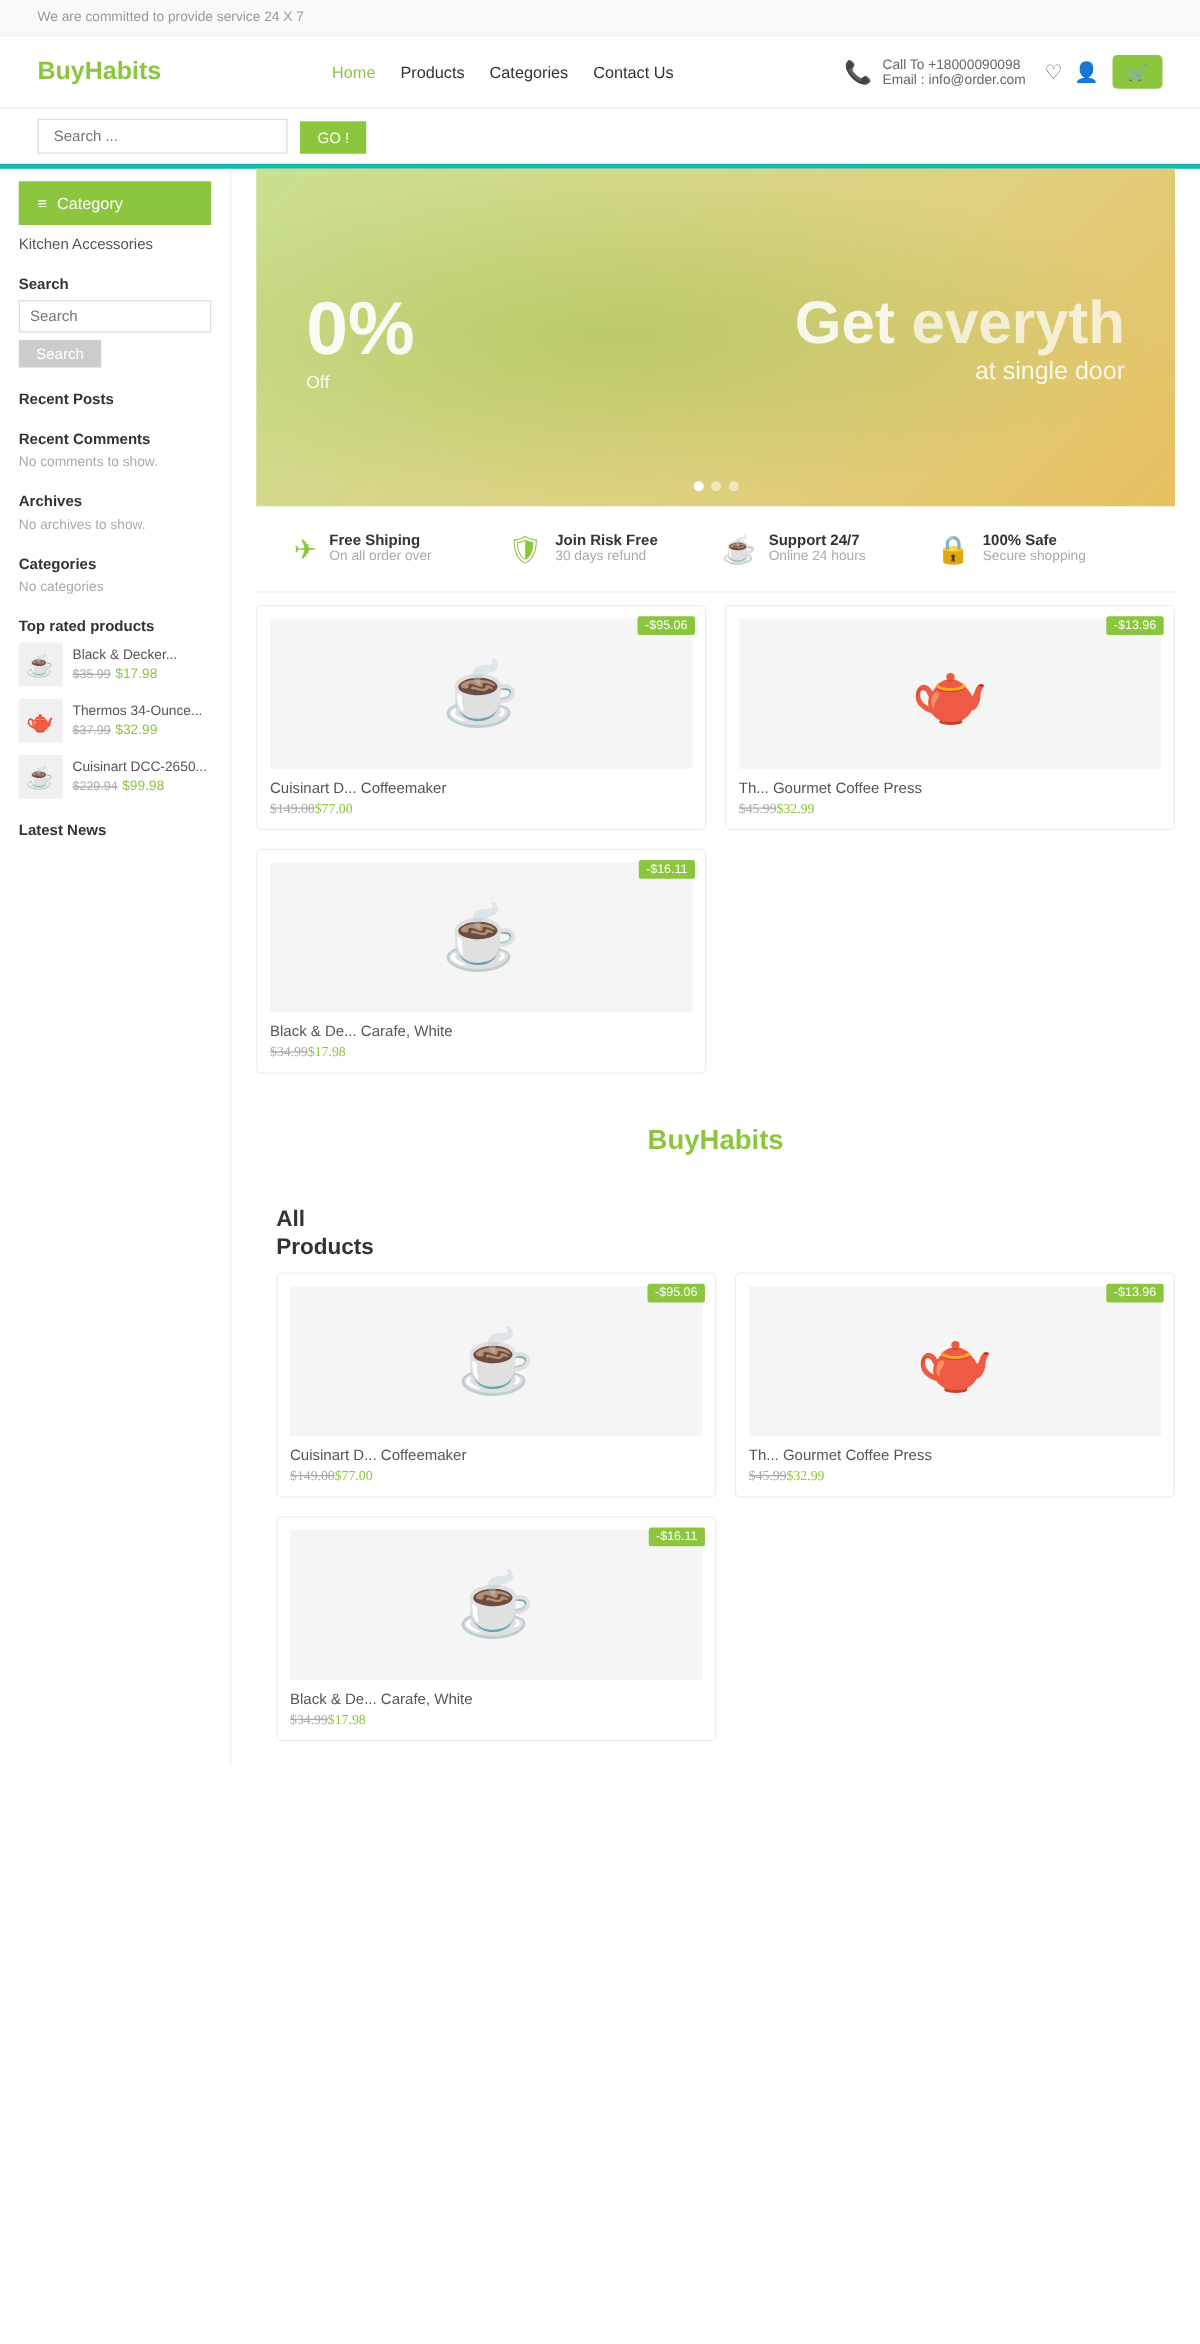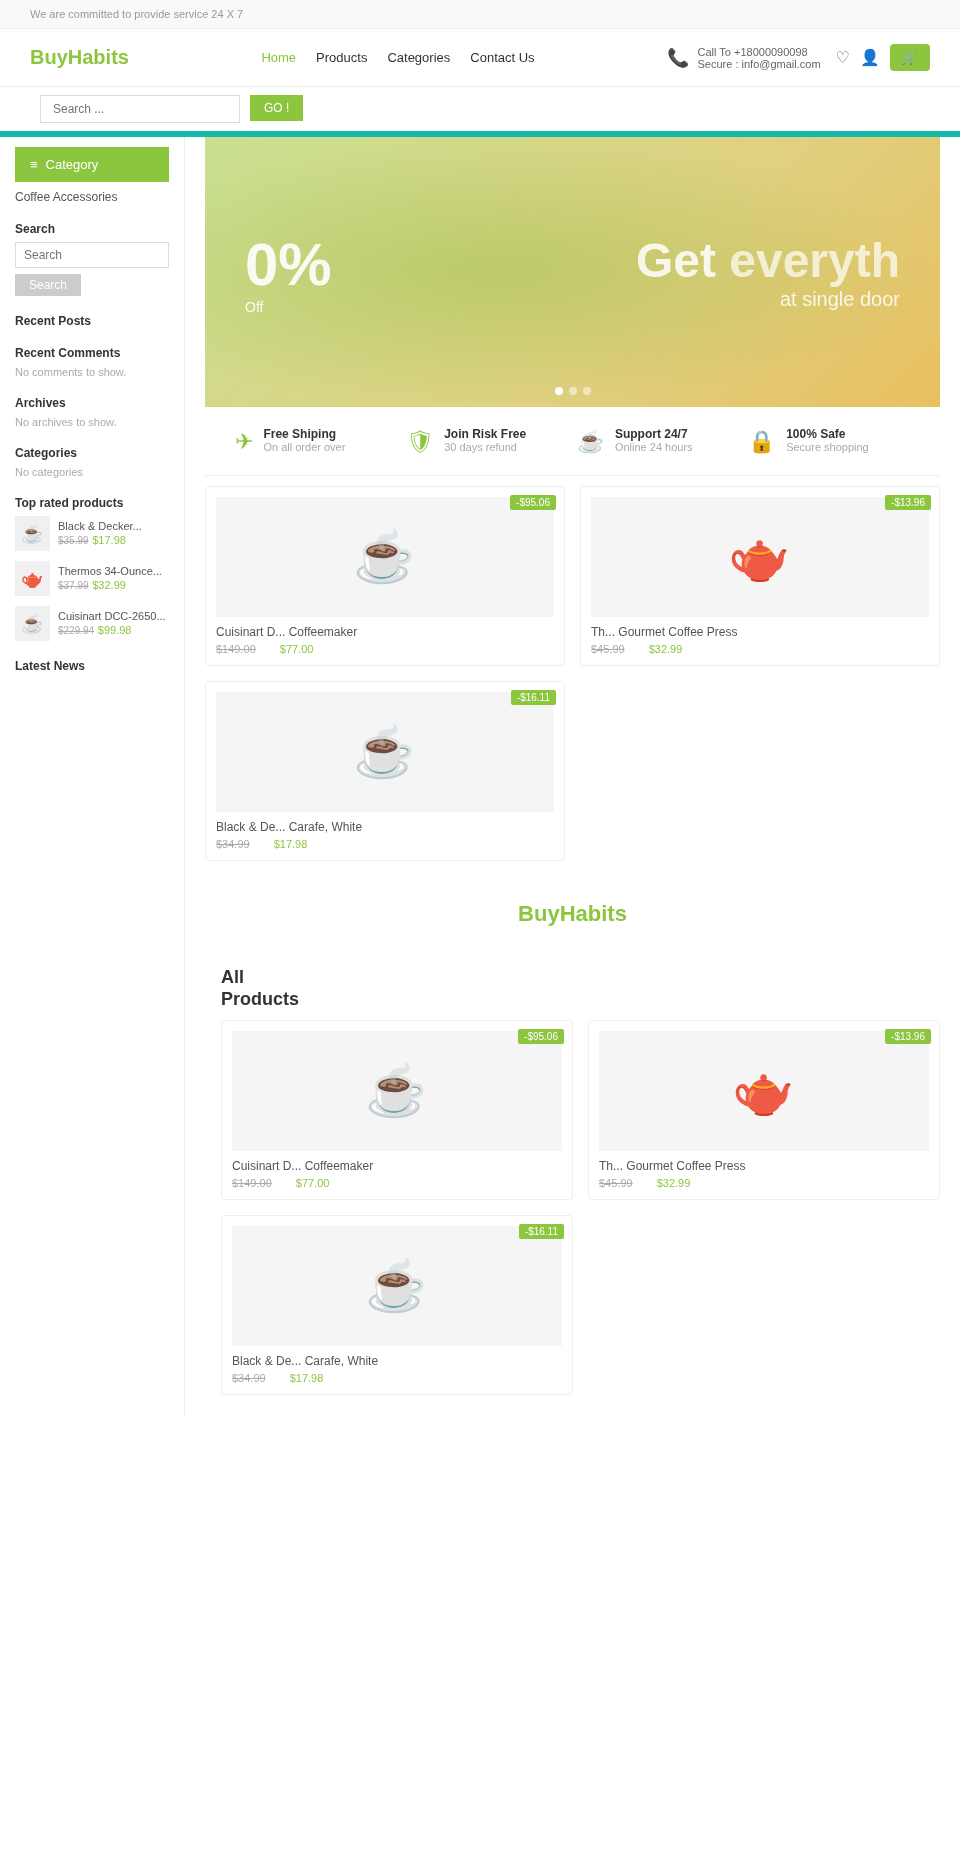--- a/index.html
+++ b/index.html
@@ -28,25 +28,25 @@
     .nav a { text-decoration: none; color: #333; font-size: 13px; }
     .nav a.active { color: #8cc63f; }
     .header-right { display: flex; align-items: center; gap: 15px; font-size: 11px; color: #666; }
     .header-contact { display: flex; align-items: center; gap: 8px; }
     .header-icons { display: flex; gap: 10px; align-items: center; }
     .icon-btn { background: none; border: none; cursor: pointer; font-size: 16px; color: #666; }
     .cart-btn { background: #8cc63f; color: #fff; border: none; border-radius: 4px; padding: 6px 12px; cursor: pointer; font-size: 13px; }
 
     
     .search-area {
-      padding: 8px 40px;
+      padding: 8px 30px;
       display: flex;
-      align-items: flex-start;
+      align-items: flex-end;
       gap: 10px;
-      border-bottom: 6px solid #14b8a6;
+      border-bottom: 4px solid #14b8a6;
     }
     .search-area input {
       border: 1px solid #ddd;
       padding: 6px 12px;
       width: 200px;
       font-size: 12px;
       color: #aaa;
     }
     .search-area button {
       background: #8cc63f;
@@ -129,21 +129,21 @@
     .section-heading { padding: 20px 30px 10px 0; }
     .section-heading h2 { font-size: 18px; font-weight: bold; color: #333; line-height: 1.2; }
 
     
     .products-section { padding: 10px 0 20px 0; }
     .products-grid { display: grid; grid-template-columns: repeat(2, 1fr); gap: 15px; padding: 0; }
     .product-card { border: 1px solid #eee; border-radius: 4px; padding: 10px; position: relative; background: #fff; }
     .product-badge { position: absolute; top: 8px; right: 8px; background: #8cc63f; color: #fff; font-size: 10px; padding: 2px 6px; border-radius: 2px; }
     .product-img-placeholder { width: 100%; height: 120px; background: #f5f5f5; display: flex; align-items: center; justify-content: center; font-size: 50px; }
     .product-name { font-size: 12px; color: #555; margin-top: 8px; }
-    .product-prices { display: flex; gap: 24px; margin-top: 4px; }
+    .product-prices { display: flex; gap: 0; margin-top: 4px; font-family: Liberation Serif, serif; }
     .product-price-old { font-size: 11px; color: #aaa; text-decoration: line-through; }
     .product-price-new { font-size: 11px; color: #8cc63f; }
 
     
     .center-logo { display: flex; justify-content: center; padding: 20px 0; }
     .center-logo-text { font-size: 22px; font-weight: bold; color: #333; }
     .center-logo-text span { color: #8cc63f; }
 
     
     .all-products { padding: 0 0 20px 16px; }
@@ -166,21 +166,21 @@
     <a href="#" class="active">Home</a>
     <a href="#">Products</a>
     <a href="#">Categories</a>
     <a href="#">Contact Us</a>
   </nav>
   <div class="header-right">
     <div class="header-contact">
       <span style="font-size:18px;color:#8cc63f;">📞</span>
       <div>
         <div>Call To +18000090098</div>
-        <div>Secure : info@gmail.com</div>
+        <div>Email : info@order.com</div>
       </div>
     </div>
     <div class="header-icons">
       <button class="icon-btn">♡</button>
       <button class="icon-btn">👤</button>
       <button class="cart-btn">🛒</button>
     </div>
   </div>
 </div>
 
@@ -189,21 +189,21 @@
   <button style="background:#8cc63f;color:#fff;border:none;padding:6px 14px;cursor:pointer;font-size:12px;">GO !</button>
 </div>
 
 <div class="main-layout">
 
   <div class="sidebar">
     <button class="sidebar-category-btn">
       <span>≡</span>
       <span>Category</span>
     </button>
-    <a href="#" class="sidebar-link">Coffee Accessories</a>
+    <a href="#" class="sidebar-link">Kitchen Accessories</a>
 
     <div class="sidebar-section">Search</div>
     <input class="sidebar-search-input" type="text" placeholder="Search" style="">
     <button class="sidebar-search-btn">Search</button>
 
     <div class="sidebar-section">Recent Posts</div>
 
     <div class="sidebar-section">Recent Comments</div>
     <div class="sidebar-muted">No comments to show.</div>
 

